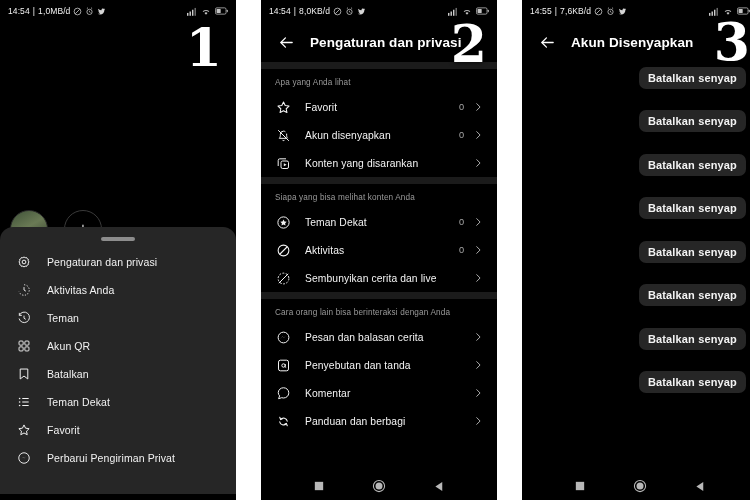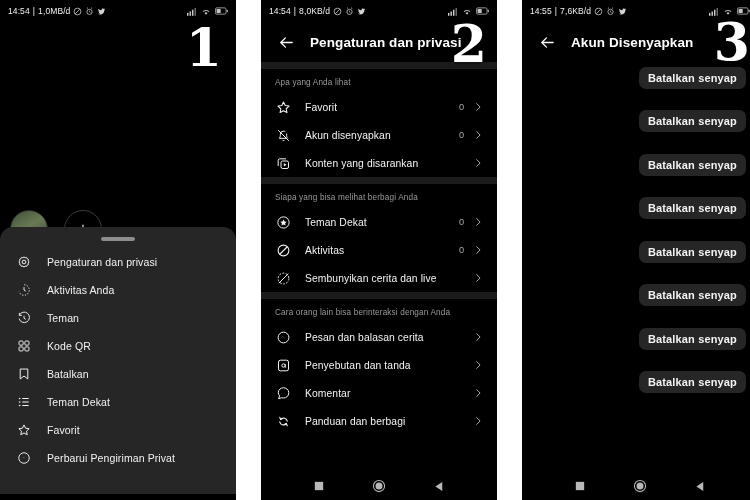--- a/index.html
+++ b/index.html
@@ -277,21 +277,21 @@
 
         <div class="menu-item">
           <span class="mi-icon">
             <svg width="14" height="14" viewBox="0 0 24 24" fill="none" stroke="#f2f2f2" stroke-width="1.6">
                 <rect x="3.5" y="3.5" width="7" height="7" rx="1.6"></rect>
                 <rect x="13.5" y="3.5" width="7" height="7" rx="1.6"></rect>
                 <rect x="3.5" y="13.5" width="7" height="7" rx="1.6"></rect>
                 <rect x="13.5" y="13.5" width="7" height="7" rx="1.6"></rect>
               </svg>
           </span>
-          <span class="mi-label">Kode QR</span>
+          <span class="mi-label">Akun QR</span>
         </div>
 
         <div class="menu-item">
           <span class="mi-icon">
             <svg width="14" height="14" viewBox="0 0 24 24" fill="none" stroke="#f2f2f2" stroke-width="1.7">
                 <path d="M5.5 3.5h13v17l-6.5-5-6.5 5z"></path>
               </svg>
           </span>
           <span class="mi-label">Batalkan</span>
         </div>
@@ -449,21 +449,21 @@
         <span class="r-value"></span>
         <span class="r-chev">
             <svg width="10" height="10" viewBox="0 0 24 24" fill="none" stroke="#cfcfcf" stroke-width="2" stroke-linecap="round" stroke-linejoin="round">
               <polyline points="9,4 17,12 9,20"></polyline>
             </svg>
           </span>
       </div>
 
       <div class="sec-divider"></div>
 
-      <div class="sec-head">Siapa yang bisa melihat berbagi Anda</div>
+      <div class="sec-head">Siapa yang bisa melihat konten Anda</div>
       <div class="row">
         <span class="r-icon">
             <svg width="15" height="15" viewBox="0 0 24 24" fill="none" stroke="#f4f4f4" stroke-width="1.6">
               <circle cx="12" cy="12" r="9"></circle>
               <path d="M12 7l1.6 3.3 3.6.5-2.6 2.5.6 3.6-3.2-1.7-3.2 1.7.6-3.6L6.8 10.8l3.6-.5z" fill="#f4f4f4" stroke="none"></path>
             </svg>
           </span>
         <span class="r-label">Teman Dekat</span>
         <span class="r-value">0</span>
         <span class="r-chev">

